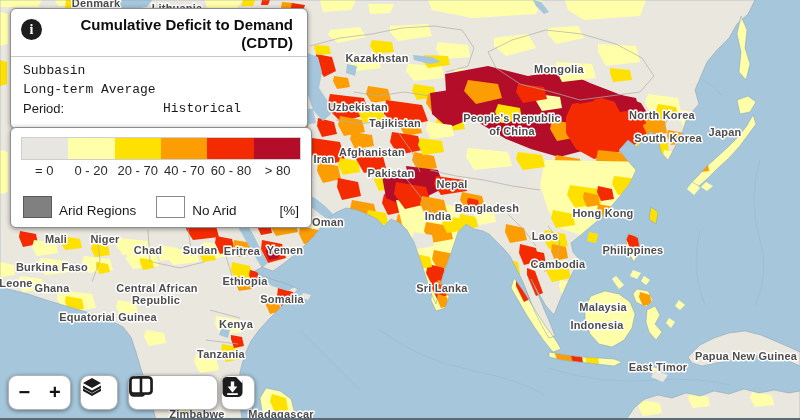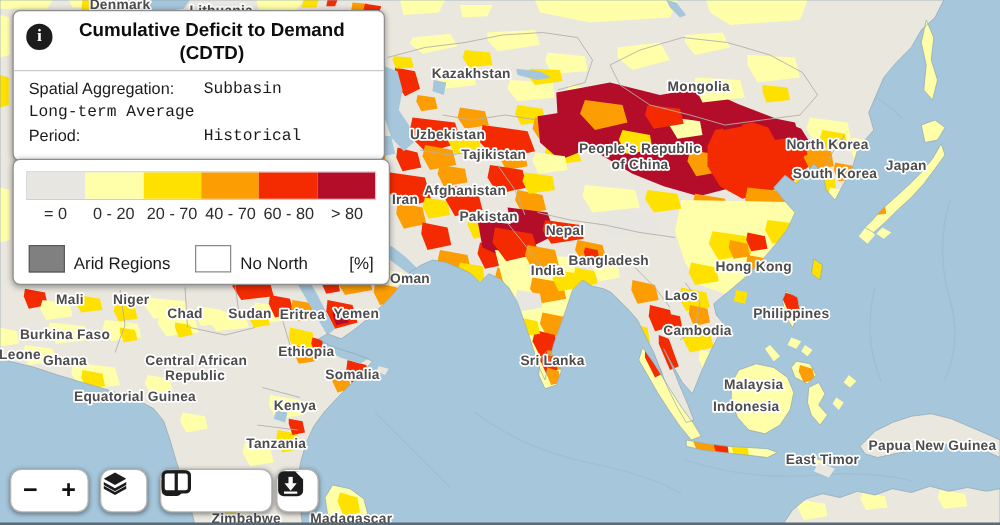--- a/index.html
+++ b/index.html
@@ -19,21 +19,21 @@
           stroke:#fff;stroke-width:2.8px;paint-order:stroke;stroke-linejoin:round;
           letter-spacing:.2px;text-anchor:middle}
 
   
   .panel{position:absolute;background:#fff;border:1px solid #8e8e8e;border-radius:6px;
          box-shadow:0 1px 5px rgba(0,0,0,.4);color:#1a1a1a;}
   .info-panel{left:10px;top:8px;width:296px;}
   .info-head{display:flex;align-items:flex-start;padding:7px 10px 4px;border-bottom:1px solid #c9c9c9;}
   .info-ic{flex:0 0 21px;width:21px;height:21px;border-radius:50%;background:#1c1c1c;color:#fff;
            font:700 14px "Liberation Serif",serif;display:flex;align-items:center;justify-content:center;margin-top:3px;}
-  .info-title{flex:1;text-align:center;font-size:15px;font-weight:700;line-height:1.2;padding:0 4px;color:#0d0d0d;}
+  .info-title{flex:1;text-align:right;font-size:15px;font-weight:700;line-height:1.2;padding:0 4px;color:#0d0d0d;}
   .info-rows{padding:5px 12px 9px;}
   .info-row{display:flex;font-size:13px;line-height:1.3;padding:1px 0;}
   .info-row .lb{flex:0 0 140px;}
   .info-row .vl{flex:1;font-family:Liberation Mono, monospace;}
 
   .legend-panel{left:10px;top:127px;width:300px;height:99px;}
   .scale{display:flex;margin:9px 10px 0;height:21px;border:1px solid #cfcfcf;}
   .scale .sw{flex:1;}
   .scale-labels{display:flex;margin:3px 10px 0;font-size:13px;color:#2b2b2b;}
   .scale-labels span{flex:1;text-align:center;}
@@ -456,21 +456,20 @@
   </g>
 </svg>
 
 <div class="panel info-panel">
   <div class="info-head">
     <div class="info-ic">i</div>
     <div class="info-title">Cumulative Deficit to Demand (CDTD)</div>
   </div>
   <div class="info-rows">
     <div class="info-row">
-      <span class="lb">Spatial Aggregation:</span>
       <span class="vl">Subbasin</span>
     </div>
     <div class="info-row">
       <span class="vl">Long-term Average</span>
     </div>
     <div class="info-row">
       <span class="lb">Period:</span>
       <span class="vl">Historical</span>
     </div>
   </div>
@@ -490,21 +489,21 @@
     <span>0 - 20</span>
     <span>20 - 70</span>
     <span>40 - 70</span>
     <span>60 - 80</span>
     <span>&gt; 80</span>
   </div>
   <div class="legend-bottom">
     <div class="arid-sw"></div>
     <span>Arid Regions</span>
     <div class="nodata-sw"></div>
-    <span>No North</span>
+    <span>No Arid</span>
     <span class="unit">[%]</span>
   </div>
 </div>
 
 <div class="btn zoomgrp">
   <span>−</span>
   <span>+</span>
 </div>
 
 <div class="btn layersbtn">

